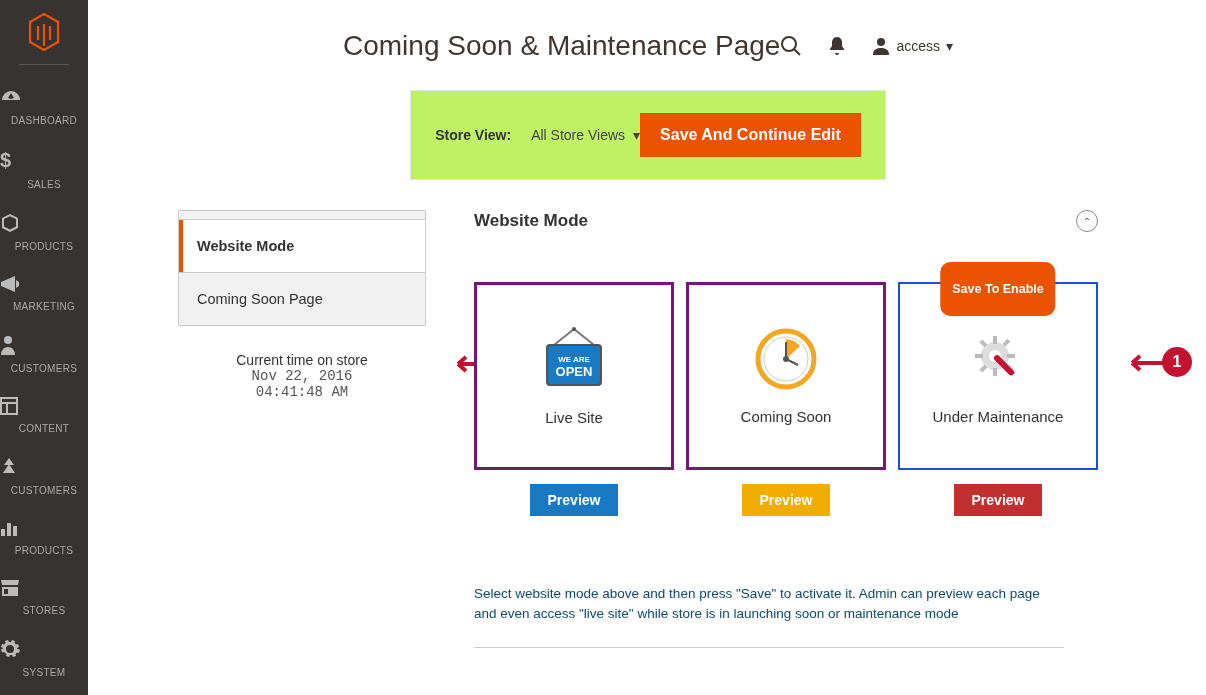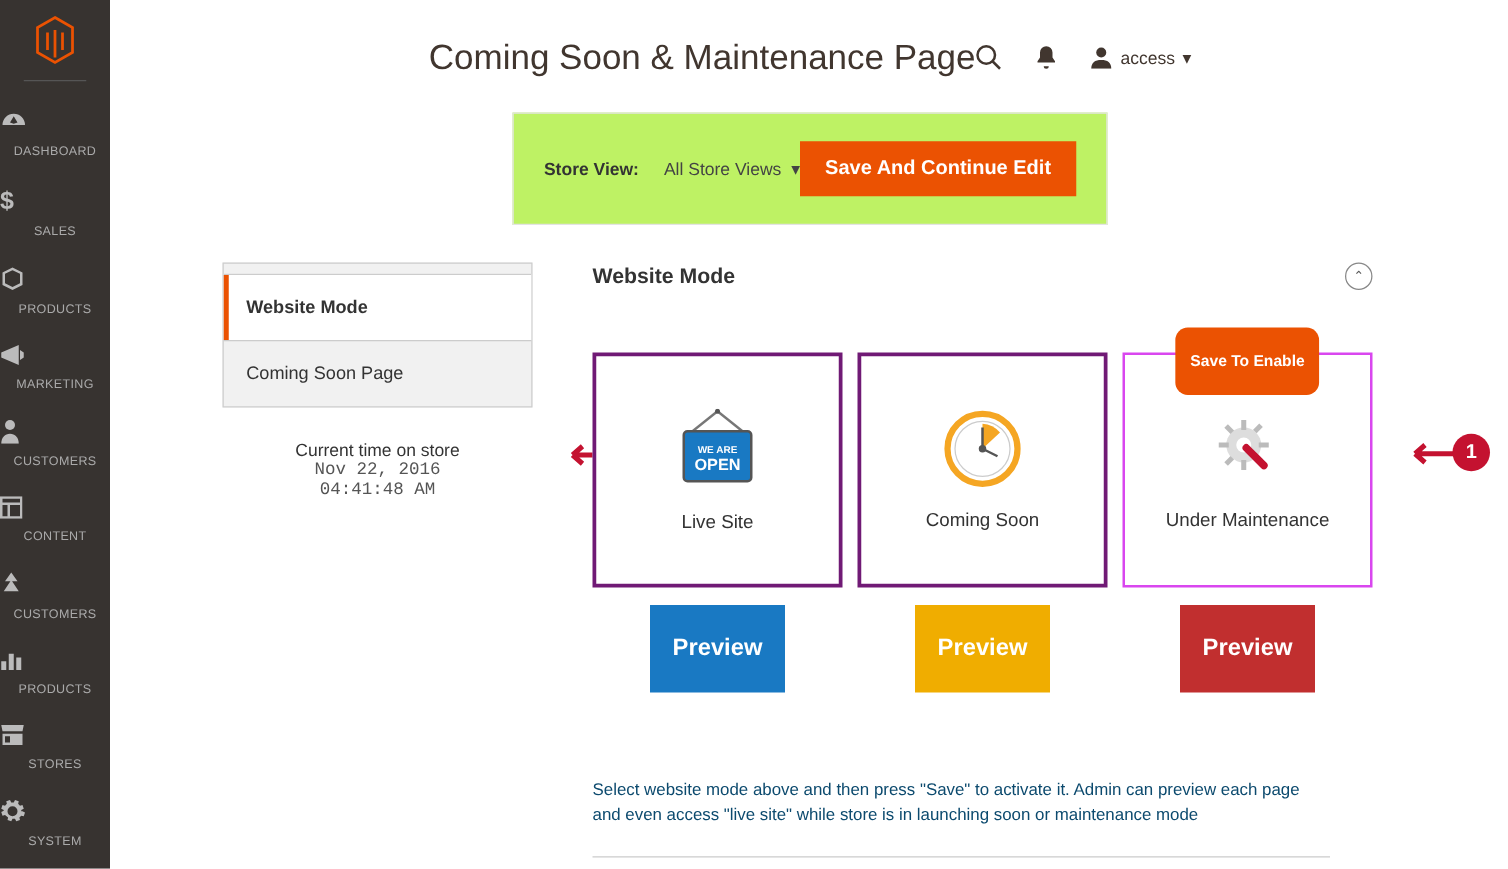--- a/index.html
+++ b/index.html
@@ -40,23 +40,23 @@
 .storetime .date, .storetime .time { font-family: "Courier New", monospace; color: #555; }
 
 .right-col { flex: 1; padding-right: 20px; position: relative; }
 .section-title-row { display: flex; justify-content: space-between; align-items: center; margin-bottom: 50px; }
 .section-title { font-size: 17px; font-weight: 700; color: #333; }
 .collapse-btn { width: 22px; height: 22px; border: 1px solid #888; border-radius: 50%; display: flex; align-items: center; justify-content: center; cursor: pointer; font-size: 10px; color: #555; }
 
 .card-row { display: flex; gap: 12px; position: relative; }
 .card-wrap { width: 200px; display: flex; flex-direction: column; align-items: center; position: relative; }
 .card { width: 200px; height: 188px; border: 3px solid #701a75; background: #fff; display: flex; flex-direction: column; align-items: center; justify-content: center; gap: 18px; cursor: pointer; }
-.card.selected { border: 2px solid #d946ef; }
+.card.selected { border: 2px solid #1d4ed8; }
 .card-label { font-size: 15px; color: #333; }
-.preview-btn { margin-top: 14px; padding: 24px 18px; color: #fff; font-size: 19px; font-weight: 600; border: none; cursor: pointer; }
+.preview-btn { margin-top: 14px; padding: 8px 18px; color: #fff; font-size: 14px; font-weight: 600; border: none; cursor: pointer; }
 .pv-blue { background: #1979c3; }
 .pv-yellow { background: #f0ad00; }
 .pv-red { background: #c12f2f; }
 .save-to-enable { position: absolute; top: -20px; left: 50%; transform: translateX(-50%); background: #eb5202; color: #fff; font-size: 12.5px; font-weight: 600; padding: 20px 12px; border-radius: 10px; white-space: nowrap; }
 
 .help-text { margin-top: 68px; font-size: 13.5px; color: #0c4a6e; line-height: 1.5; max-width: 590px; border-bottom: 1px solid #ccc; padding-bottom: 22px; }
 
 
 svg { display: block; }
 

